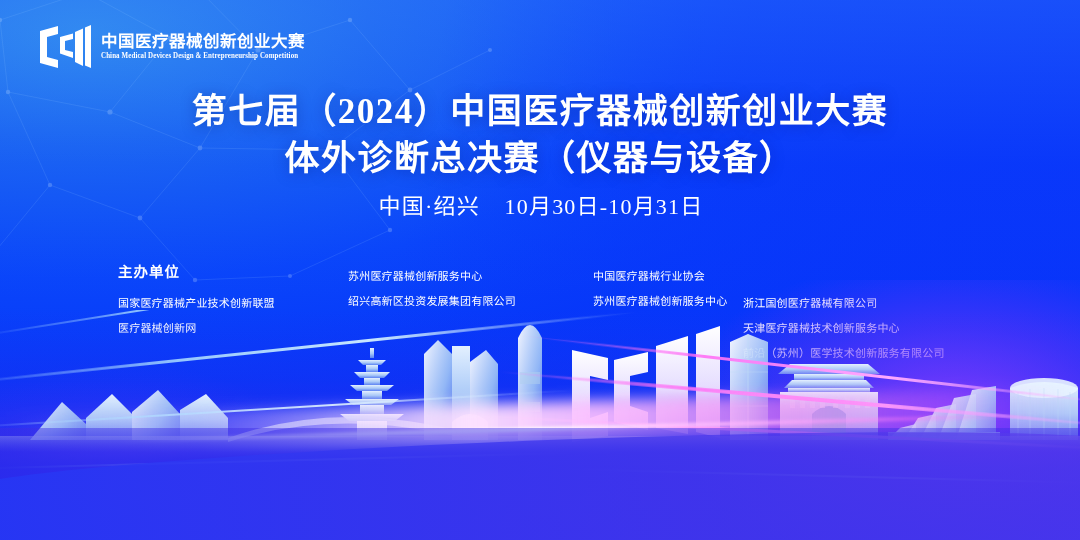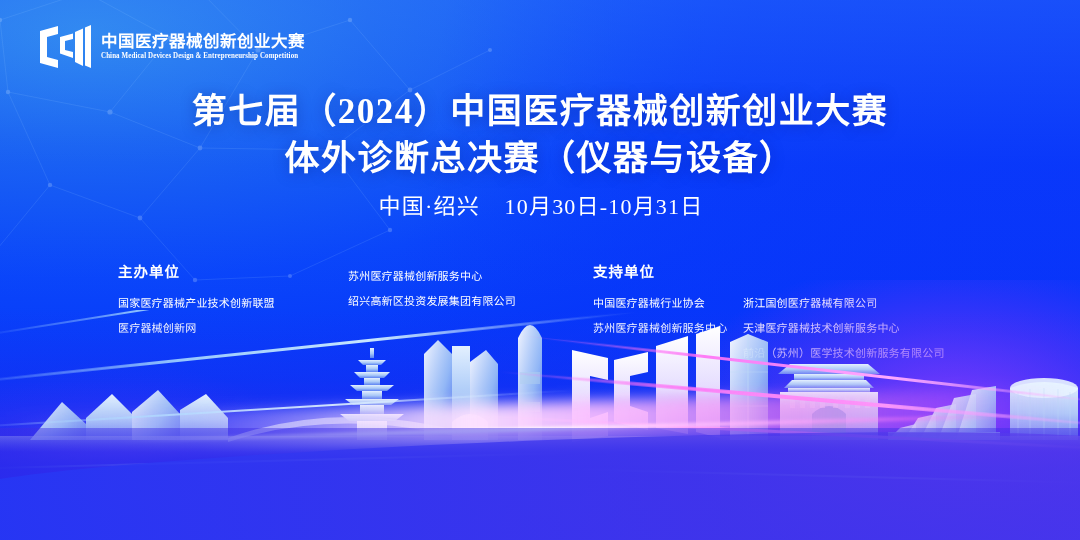--- a/index.html
+++ b/index.html
@@ -294,21 +294,20 @@
       <div class="org-item">国家医疗器械产业技术创新联盟</div>
       <div class="org-item">医疗器械创新网</div>
     </div>
 
     <div class="org-col c2">
       <div class="org-item">苏州医疗器械创新服务中心</div>
       <div class="org-item">绍兴高新区投资发展集团有限公司</div>
     </div>
 
     <div class="org-col c3">
-      <div class="org-head">支持单位</div>
       <div class="org-item">中国医疗器械行业协会</div>
       <div class="org-item">苏州医疗器械创新服务中心</div>
     </div>
 
     <div class="org-col c4">
       <div class="org-spacer"></div>
       <div class="org-item">浙江国创医疗器械有限公司</div>
       <div class="org-item">天津医疗器械技术创新服务中心</div>
       <div class="org-item">前沿（苏州）医学技术创新服务有限公司</div>
     </div>

